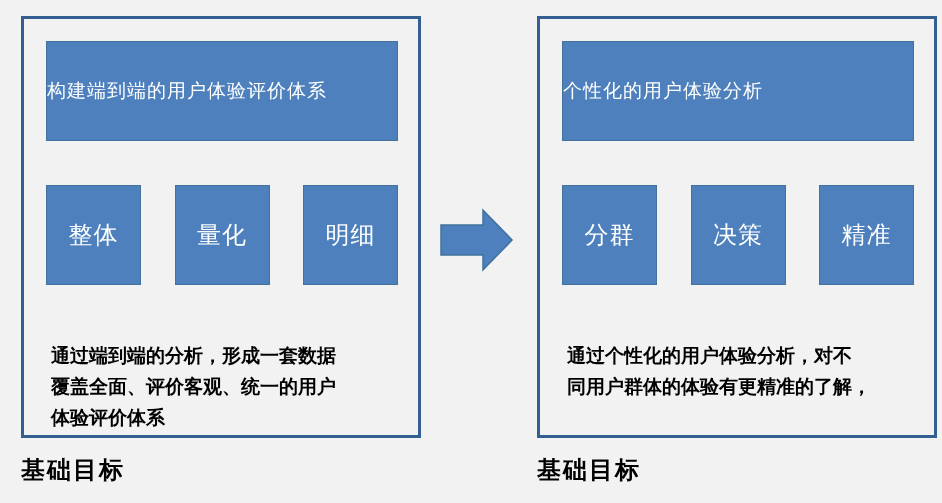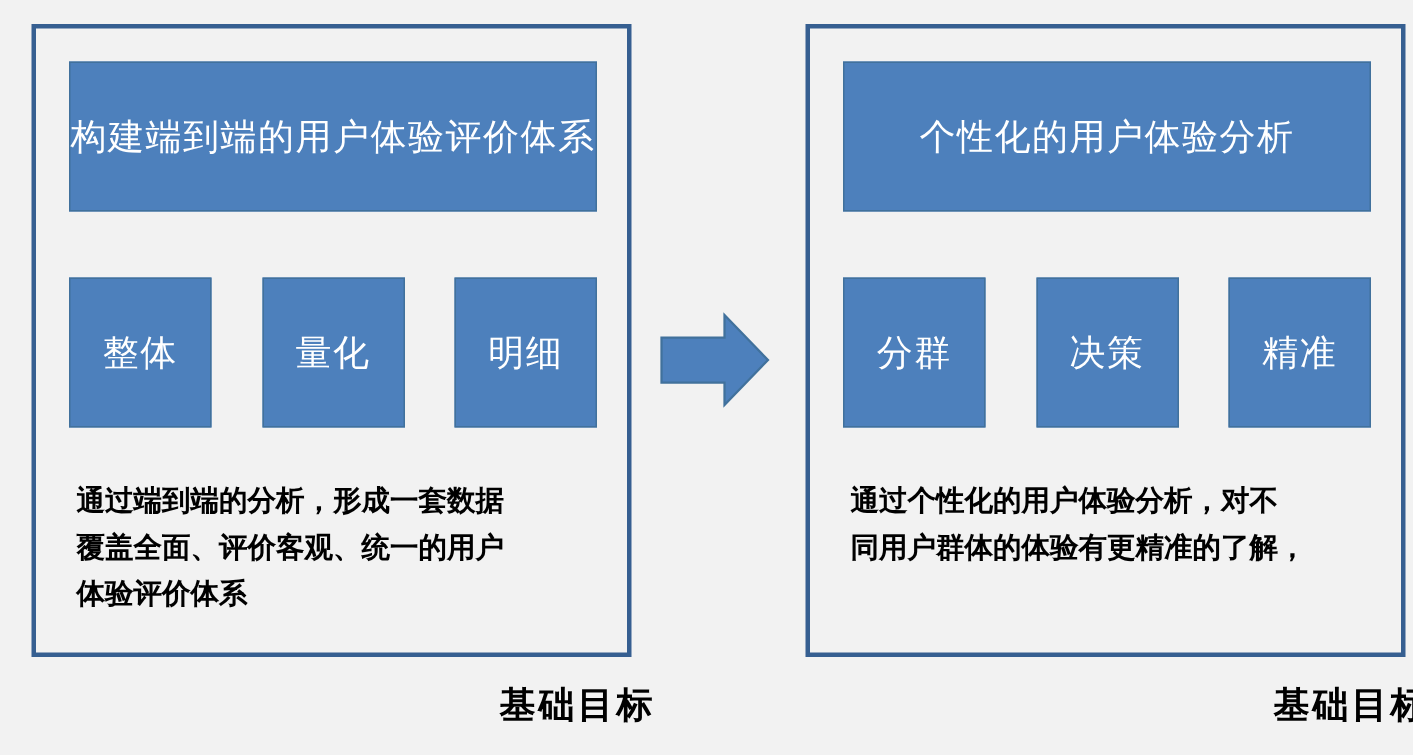--- a/index.html
+++ b/index.html
@@ -17,49 +17,49 @@
     position:absolute; top:16px; left:0;
     width:400px; height:422px;
     border:3px solid var(--panel-border,#365f91);
     background:var(--bg,#f2f2f2);
   }
   .title-box {
     position:absolute; top:22px; left:22px;
     width:352px; height:100px;
     background:var(--box-fill,#4d80bc);
     border:1px solid var(--box-border,#41719c);
-    display:flex; align-items:center; justify-content:center;
+    display:flex; align-items:center; justify-content:flex-start;
     color:var(--box-text,#fff);
-    font-size:24px; letter-spacing:1px;
+    font-size:19px; letter-spacing:1px;
     text-align:center;
     font-family:Liberation Mono, monospace;
   }
   .boxes-row {
     position:absolute; top:166px; left:22px;
     width:352px; height:100px;
     display:flex; justify-content:space-between;
   }
   .small-box {
     width:95px; height:100px;
     background:var(--box-fill,#4d80bc);
     border:1px solid var(--box-border,#41719c);
     display:flex; align-items:center; justify-content:center;
     color:var(--box-text,#fff);
     font-size:24px; letter-spacing:1px;
   }
   .desc {
-    position:absolute; top:300px; left:27px;
+    position:absolute; top:321px; left:27px;
     width:356px;
     color:var(--body-text,#000);
     font-weight:bold; font-size:19px; line-height:31px;
   }
   .goal-label {
-    position:absolute; top:454px; left:16px;
+    position:absolute; top:454px; left:0;
     width:400px;
-    text-align:right;
+    text-align:left;
     color:var(--body-text,#000);
     font-weight:bold; font-size:24px; letter-spacing:2px;
   }
   .arrow-wrap {
     position:absolute; left:440px; top:208px;
     width:74px; height:64px;
   }
   .arrow-wrap svg { display:block; }
   .arrow-shape {
     fill:var(--box-fill,#4d80bc);

